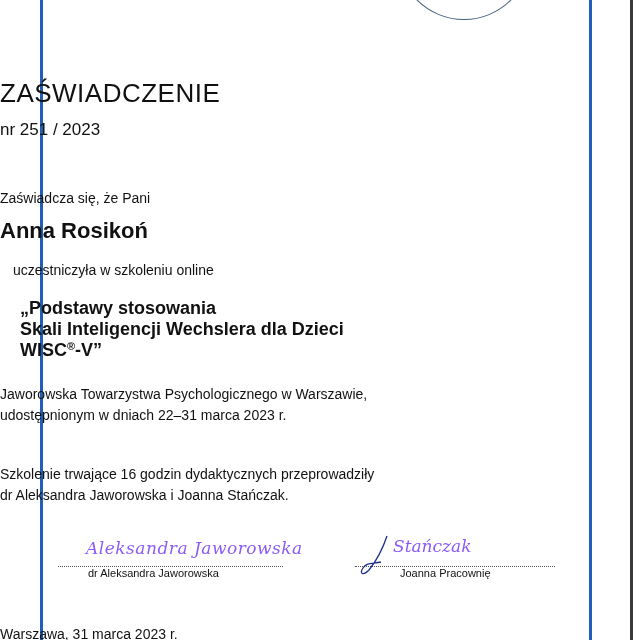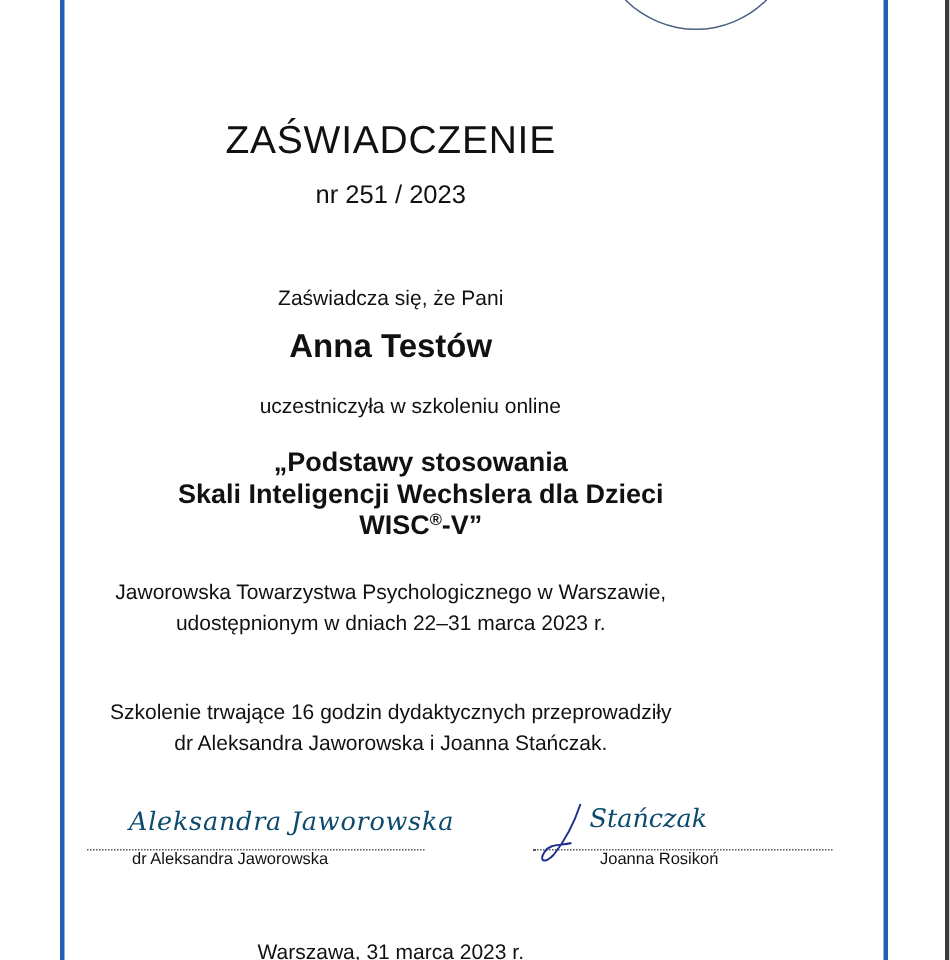--- a/index.html
+++ b/index.html
@@ -39,21 +39,21 @@
       width: 132px;
       height: 130px;
       border: 1px solid #4a5f80;
       border-radius: 50%;
       box-sizing: border-box;
     }
     .center {
       position: absolute;
       left: 0;
       width: 521px;
-      text-align: center;
+      text-align: left;
       margin: 0;
     }
     .title {
       top: 78px;
       font-size: 26px;
       letter-spacing: 0.5px;
       font-weight: normal;
     }
     .number {
       top: 120px;
@@ -107,21 +107,21 @@
       left: 0;
       right: 0;
       top: 20px;
       border-top: 1px dotted #555;
     }
     .sig-script {
       position: absolute;
       top: -8px;
       font-family: "DejaVu Serif", serif;
       font-style: italic;
-      color: #0c4a6e;
+      color: #8b5cf6;
       font-size: 17px;
       white-space: nowrap;
     }
     .sig-left .sig-script { left: 28px; letter-spacing: 0.5px; }
     .sig-right .sig-script { left: 38px; top: -10px; }
     .sig-swirl {
       position: absolute;
       left: 2px;
       top: -12px;
     }
@@ -143,21 +143,21 @@
 
 <div class="dark-strip"></div>
 <div class="border-left"></div>
 <div class="border-right"></div>
 <div class="seal-arc"></div>
 
 <h1 class="center title">ZAŚWIADCZENIE</h1>
 <p class="center number">nr 251 / 2023</p>
 
 <p class="center intro">Zaświadcza się, że Pani</p>
-<p class="center name">Anna Testów</p>
+<p class="center name">Anna Rosikoń</p>
 <p class="center participation">uczestniczyła w szkoleniu online</p>
 
 <div class="center course">
   <div>„Podstawy stosowania</div>
   <div>Skali Inteligencji Wechslera dla Dzieci</div>
   <div><span>WISC</span><sup>®</sup><span>-V”</span></div>
 </div>
 
 <div class="center organizer">
   <div>Jaworowska Towarzystwa Psychologicznego w Warszawie,</div>
@@ -174,16 +174,16 @@
   <div class="sig-script">Aleksandra Jaworowska</div>
   <div class="sig-name">dr Aleksandra Jaworowska</div>
 </div>
 
 <div class="sig sig-right">
   <div class="sig-dots"></div>
   <svg class="sig-swirl" width="40" height="44" viewBox="0 0 40 44">
     <path d="M30 2 C 26 14, 20 26, 12 36 C 6 42, 2 40, 6 34 C 10 28, 16 30, 24 28" fill="none" stroke="#1e2f8a" stroke-width="1.3"></path>
   </svg>
   <div class="sig-script">Stańczak</div>
-  <div class="sig-name">Joanna Rosikoń</div>
+  <div class="sig-name">Joanna Pracownię</div>
 </div>
 
 <p class="center place-date">Warszawa, 31 marca 2023 r.</p>
 
 </body></html>

